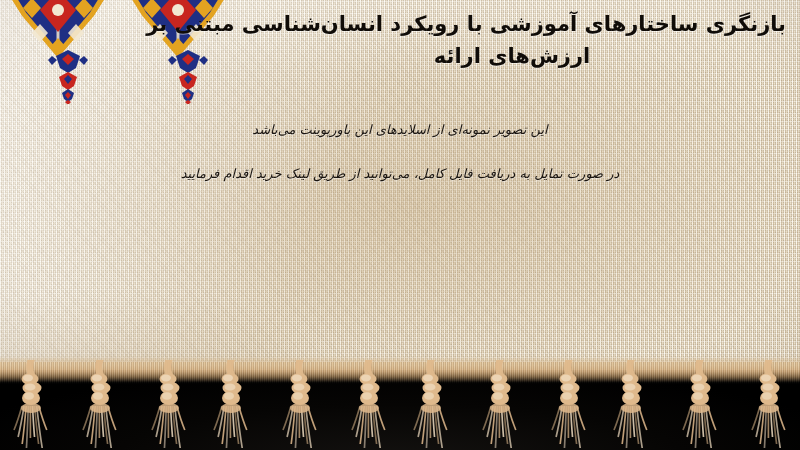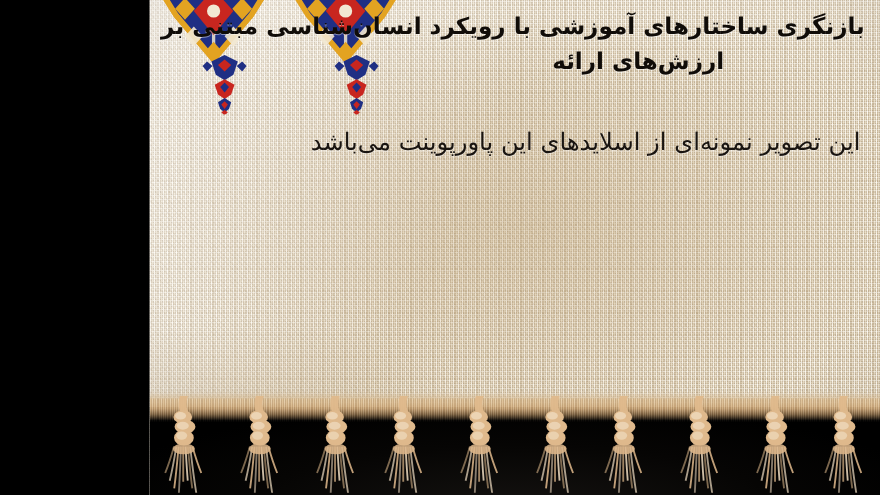--- a/index.html
+++ b/index.html
@@ -1,24 +1,24 @@
 <!DOCTYPE html>
 <html lang="fa" dir="rtl"><head>
 <meta charset="utf-8">
 <title>Slide Preview</title>
 <style>
   html,body{margin:0;padding:0;background:#000;}
   *{box-sizing:border-box;}
 
   #slide{
     position:relative;
-    width:664px;height:450px;
+    width:800px;height:450px;
     overflow:hidden;
     font-family:"DejaVu Sans","Liberation Sans",sans-serif;
-    background:#a3a3a3;
+    background:#84cc16;
   }
 
   
   .canvas-bg{
     position:absolute;inset:0;
     background-color:#e9dfca;
     background-image:
       linear-gradient(115deg,rgba(255,255,255,.55) 0%,rgba(255,255,255,0) 42%),
       radial-gradient(ellipse 70% 60% at 52% 46%,rgba(201,177,139,.42) 0%,rgba(201,177,139,0) 72%),
       radial-gradient(ellipse 40% 30% at 15% 85%,rgba(186,160,120,.35) 0%,rgba(186,160,120,0) 70%),
@@ -66,24 +66,26 @@
     font-size:21px;
     line-height:32px;
     letter-spacing:.2px;
     text-shadow:0 1px 0 rgba(255,255,255,.45);
   }
   .title .tline{display:block;white-space:nowrap;}
 
   .body-text{
     position:absolute;
     top:108px;right:18px;left:18px;
+    text-align:center;
     color:#191410;
-    font-size:22px;
+    font-size:13px;
     line-height:44px;
     text-shadow:0 1px 0 rgba(255,255,255,.40);
+    font-style:italic;
   }
   .body-text .bline{display:block;white-space:nowrap;}
 
   
   .fringe-band{
     position:absolute;left:0;right:0;bottom:0;height:94px;
   }
   .fringe-black{
     position:absolute;left:0;right:0;bottom:0;height:80px;
     background:
@@ -184,20 +186,21 @@
     </svg>
   </div>
 
   <div class="title">
     <span class="tline">بازنگری ساختارهای آموزشی با رویکرد انسان‌شناسی مبتنی بر</span>
     <span class="tline">ارزش‌های ارائه</span>
   </div>
 
   <div class="body-text">
     <span class="bline">این تصویر نمونه‌ای از اسلایدهای این پاورپوینت می‌باشد</span>
+    <span class="bline">در صورت تمایل به دریافت فایل کامل، می‌توانید از طریق لینک خرید اقدام فرمایید</span>
   </div>
 
   <div class="fringe-band">
     <div class="fringe-black"></div>
     <div class="fringe-edge"></div>
     <div class="fringe-fuzz"></div>
     <div class="tassels" id="tassels">
         <svg class="tassel" width="44" height="88" viewBox="0 0 44 88" style="left: 9.33333px;">
           <path d="M22 0 q-3 9 1 16" stroke="#dfb98c" stroke-width="7" fill="none" stroke-linecap="round" opacity=".95"></path>
           <ellipse cx="21" cy="19" rx="8.5" ry="6" fill="#dfb98c"></ellipse>

